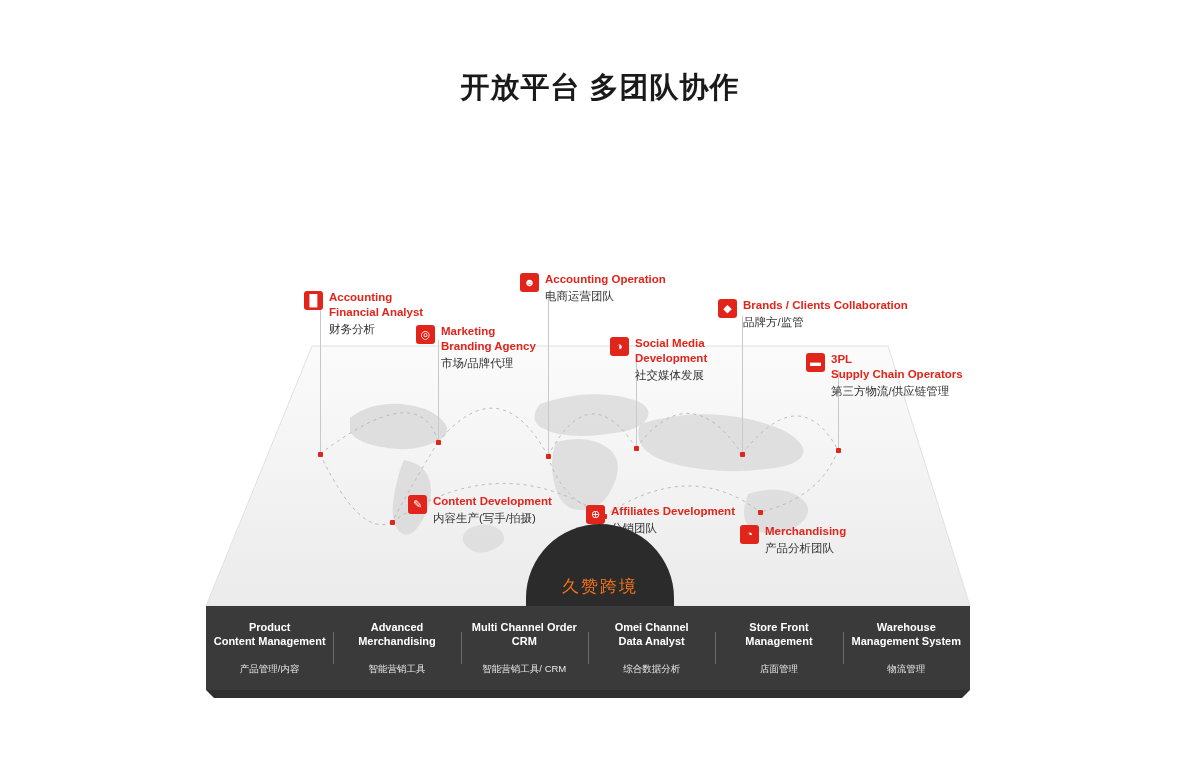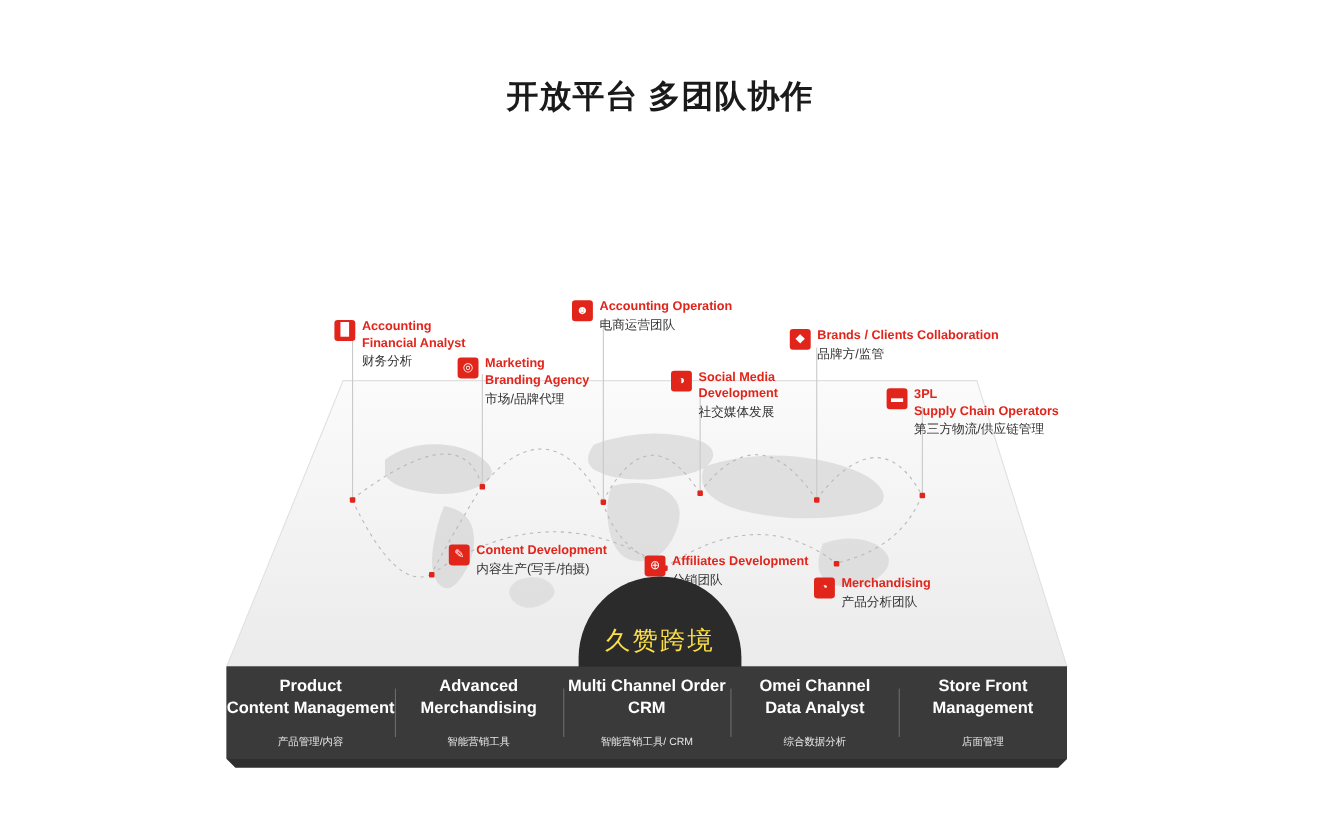--- a/index.html
+++ b/index.html
@@ -42,32 +42,32 @@
   .stem{
     position:absolute;width:1px;background:#c9c9c9;
   }
   .hub{
     position:absolute;left:50%;transform:translateX(-50%);
     width:148px;height:92px;background:#2b2b2b;
     border-radius:80px 80px 0 0;
     display:flex;align-items:flex-end;justify-content:center;
     padding-bottom:18px;box-sizing:border-box;
   }
-  .hub span{color:#fde047;font-size:23px;letter-spacing:2px;margin-top:23px;}
+  .hub span{color:#f97316;font-size:17px;letter-spacing:2px;margin-top:23px;}
   .base{
     position:absolute;left:206px;top:378px;width:764px;height:84px;
     background:#3a3a3a;display:flex;align-items:center;
   }
   .base .cell{
     flex:1;text-align:center;color:#fff;position:relative;
   }
   .base .cell + .cell:before{
     content:"";position:absolute;left:0;top:12px;bottom:12px;width:1px;background:#6a6a6a;
   }
-  .base .en{font-size:15px;font-weight:bold;line-height:1.35;}
+  .base .en{font-size:11px;font-weight:bold;line-height:1.35;}
   .base .cn{font-size:9.5px;line-height:1.5;margin-top:13px;color:#e8e8e8;}
 </style>
 </head>
 <body>
 
 <div class="header">
   <h1>开放平台 多团队协作</h1>
   <div class="sub">
   </div>
 </div>
@@ -242,15 +242,22 @@
       </div>
       <div class="cn">综合数据分析</div>
     </div>
     <div class="cell">
       <div class="en">
         <span style="display:block">Store Front</span>
         <span style="display:block">Management</span>
       </div>
       <div class="cn">店面管理</div>
     </div>
+    <div class="cell">
+      <div class="en">
+        <span style="display:block">Warehouse</span>
+        <span style="display:block">Management System</span>
+      </div>
+      <div class="cn">物流管理</div>
+    </div>
   </div>
 
 </div>
 
 </body></html>

